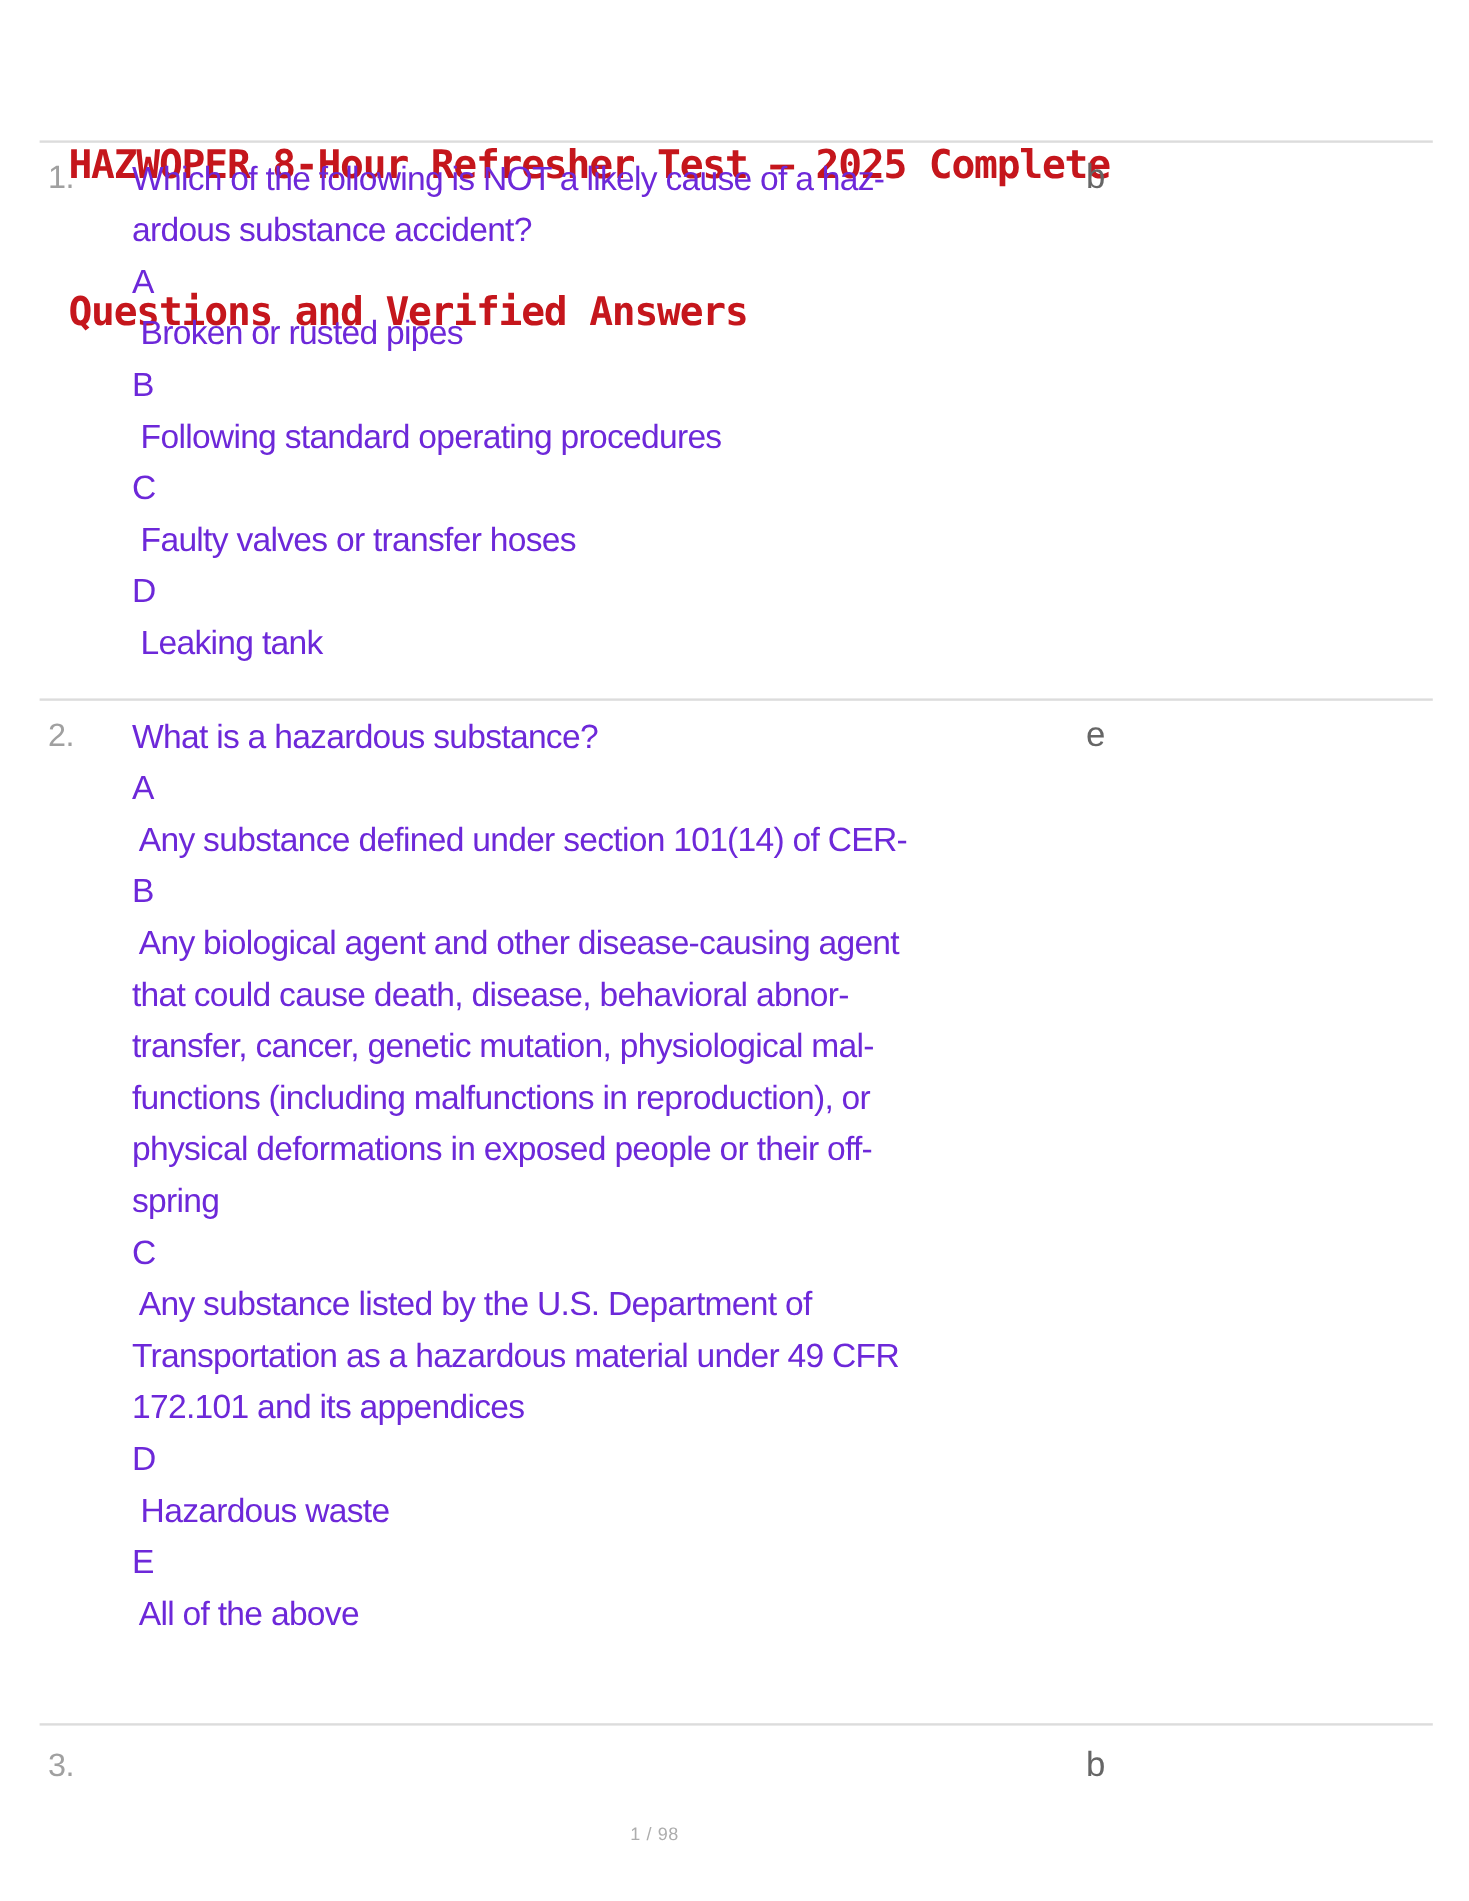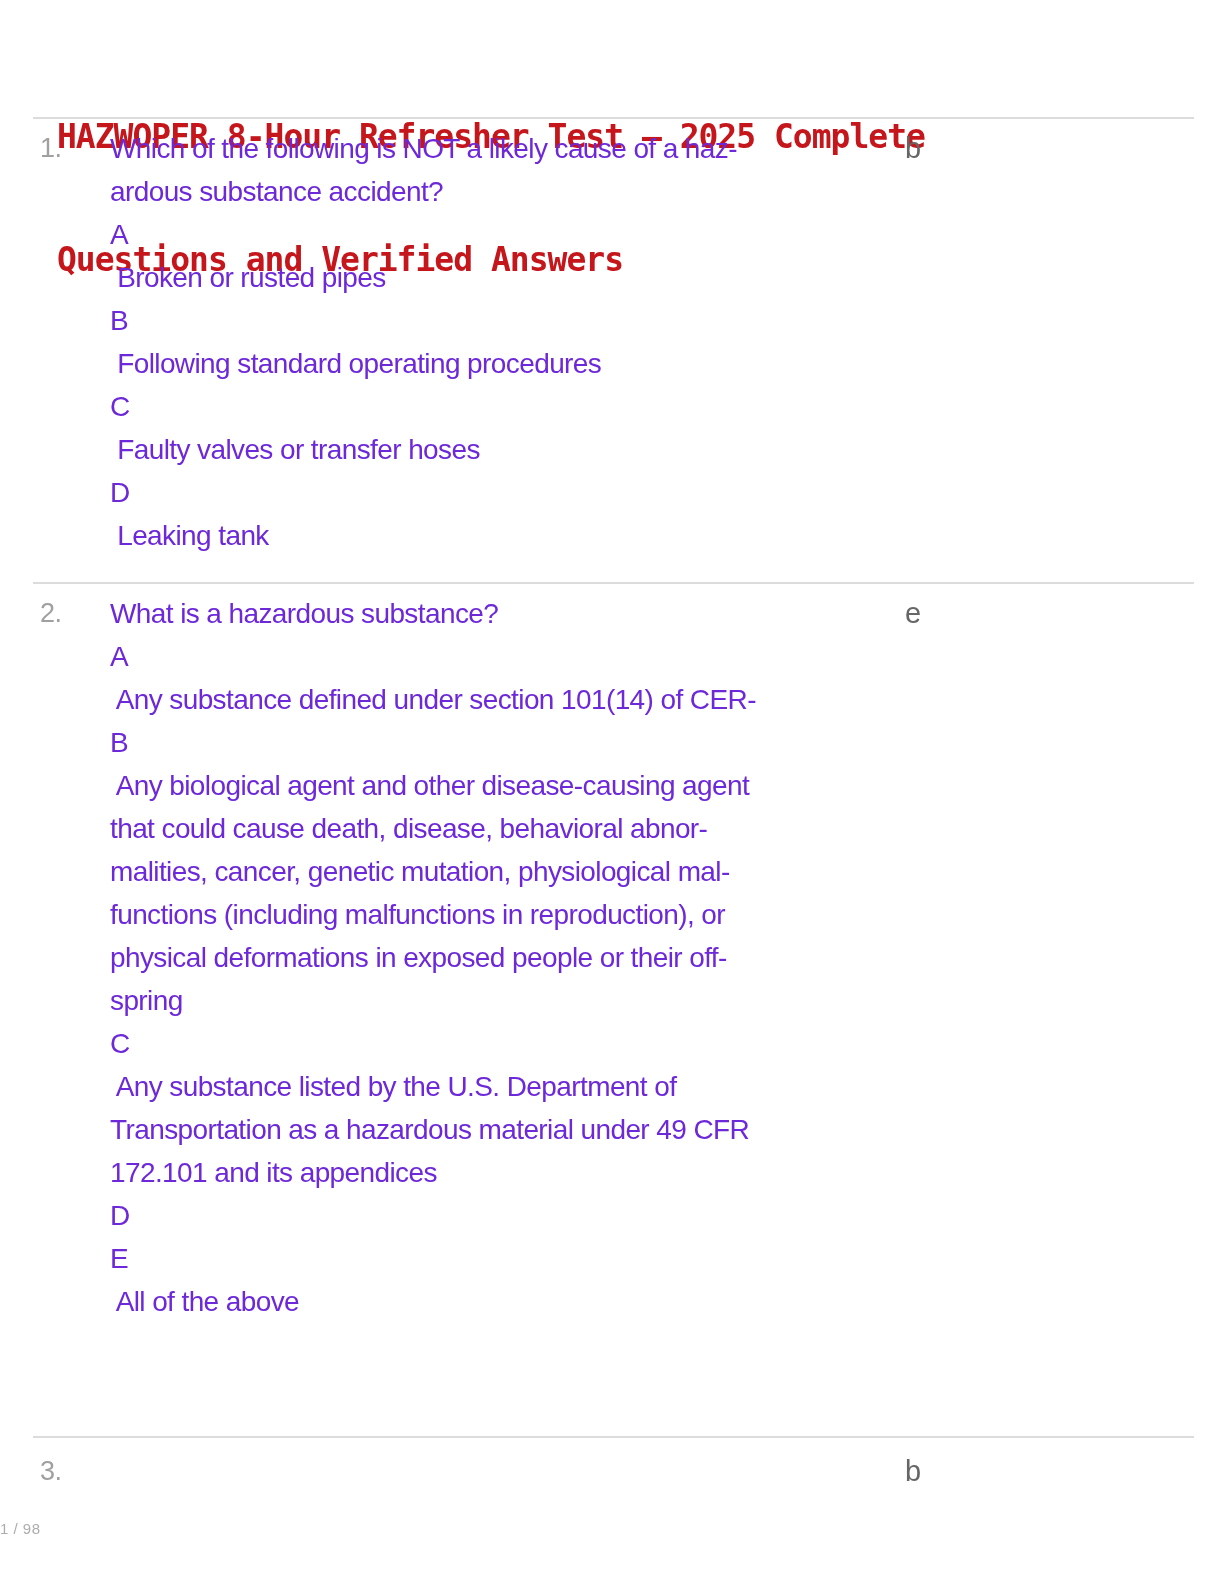--- a/index.html
+++ b/index.html
@@ -76,20 +76,21 @@
     line-height: 43px;
     font-weight: 300;
     color: #666666;
     letter-spacing: -0.5px;
   }
   .footer {
     position: absolute;
     left: 0;
     top: 1520px;
     width: 1091px;
+    text-align: center;
     font-size: 15px;
     color: #adadad;
     letter-spacing: 0.5px;
   }
 </style>
 </head>
 <body>
 
 <div class="page">
 
@@ -121,29 +122,30 @@
 
   <section class="question q2">
     <div class="q-num">2.</div>
     <div class="q-body">
         <div class="q-line">What is a hazardous substance?</div>
         <div class="q-line">A</div>
         <div class="q-line"> Any substance defined under section 101(14) of CER-</div>
         <div class="q-line">B</div>
         <div class="q-line"> Any biological agent and other disease-causing agent</div>
         <div class="q-line">that could cause death, disease, behavioral abnor-</div>
-        <div class="q-line">malities, cancer, genetic mutation, physiological mal-</div>
+        <div class="q-line">transfer, cancer, genetic mutation, physiological mal-</div>
         <div class="q-line">functions (including malfunctions in reproduction), or</div>
         <div class="q-line">physical deformations in exposed people or their off-</div>
         <div class="q-line">spring</div>
         <div class="q-line">C</div>
         <div class="q-line"> Any substance listed by the U.S. Department of</div>
         <div class="q-line">Transportation as a hazardous material under 49 CFR</div>
         <div class="q-line">172.101 and its appendices</div>
         <div class="q-line">D</div>
+        <div class="q-line"> Hazardous waste</div>
         <div class="q-line">E</div>
         <div class="q-line"> All of the above</div>
       </div>
     <div class="q-ans">e</div>
   </section>
 
   <div class="rule rule-3"></div>
 
   <section class="question q3">
     <div class="q-num">3.</div>

